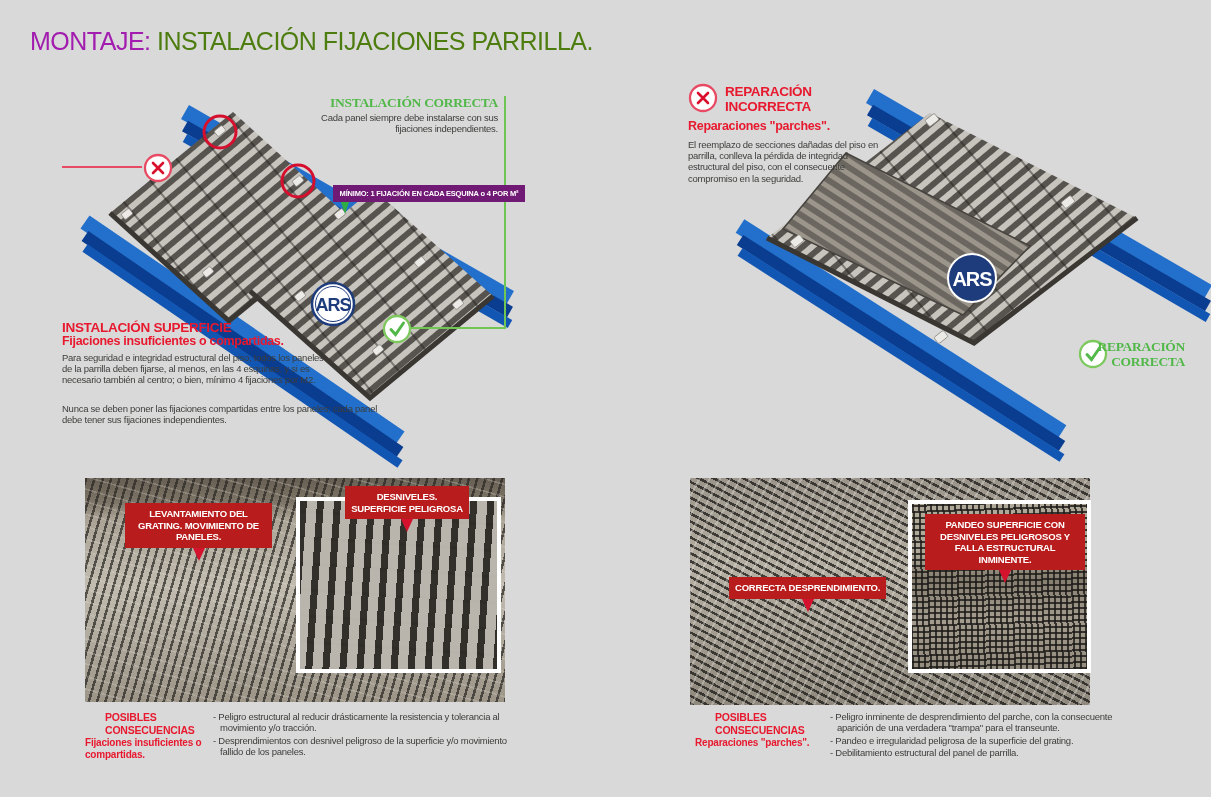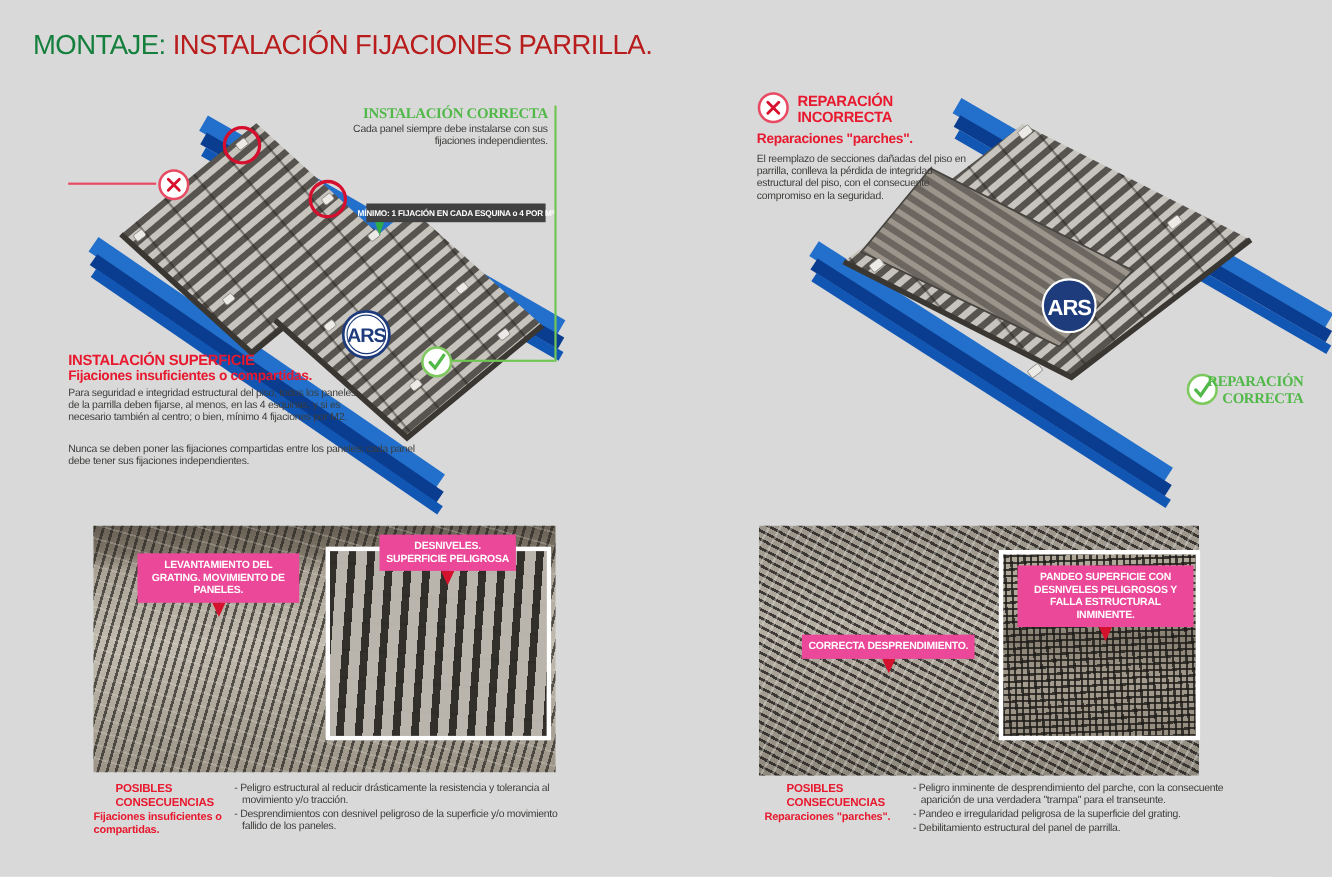--- a/index.html
+++ b/index.html
@@ -1,36 +1,36 @@
 <!DOCTYPE html>
 <html><head>
 <meta charset="utf-8">
 <style>
   html,body{margin:0;padding:0;}
   body{font-family:"Liberation Sans",sans-serif;}
   #stage{position:relative;width:1211px;height:797px;background:#d9d9d9;overflow:hidden;}
 
   
   .title{position:absolute;font-size:25px;letter-spacing:-0.5px;white-space:nowrap;}
-  .title .prefix{color:#15803d;}
-  .title .rest{color:#b91c1c;}
+  .title .prefix{color:#a21caf;}
+  .title .rest{color:#4d7c0f;}
 
   
   .red-h{position:absolute;color:#e8192e;font-weight:bold;font-size:13.5px;letter-spacing:-0.3px;line-height:1.12;}
   .red-sub{position:absolute;color:#e8192e;font-weight:bold;font-size:12.5px;letter-spacing:-0.3px;line-height:1.1;}
   .green-h{position:absolute;color:#52b84a;font-weight:bold;font-size:13.5px;letter-spacing:-0.3px;line-height:1.12;font-family:Liberation Serif, serif;}
   .body-txt{position:absolute;color:#3d3d3b;font-size:9.5px;letter-spacing:-0.25px;line-height:1.18;}
   .r-align{text-align:right;}
 
   
   .gline{position:absolute;background:#6fc653;}
   .rline{position:absolute;background:#e84a63;}
 
   
-  .gbadge{position:absolute;left:333px;top:185px;width:163px;height:17px;background:#404040;color:#fff;
+  .gbadge{position:absolute;left:333px;top:185px;width:192px;height:17px;background:#701a75;color:#fff;
           font-weight:bold;font-size:7.5px;letter-spacing:-0.2px;display:flex;align-items:center;justify-content:center;
           white-space:nowrap;}
   .gbadge::after{content:"";position:absolute;left:8px;top:100%;width:0;height:0;
           border-left:4px solid transparent;border-right:4px solid transparent;border-top:12px solid #2fad44;}
 
   
   .cicon{position:absolute;width:30px;height:30px;}
 
   
   .photo{position:absolute;}
@@ -49,21 +49,21 @@
       repeating-linear-gradient(-62deg, rgba(240,238,232,0.32) 0 2px, transparent 2px 9px),
       repeating-linear-gradient(28deg, rgba(30,28,25,0.78) 0 2.5px, transparent 2.5px 7px),
       linear-gradient(180deg,#9a948a 0%,#b5afa3 40%,#8e887d 100%);}
   .insetR{left:908px;top:500px;width:183px;height:173px;border:4px solid #fff;box-sizing:border-box;
     background:
       repeating-linear-gradient(88deg, rgba(28,26,23,0.8) 0 2px, transparent 2px 6px),
       repeating-linear-gradient(-2deg, rgba(28,26,23,0.8) 0 2px, transparent 2px 6px),
       linear-gradient(180deg,#b0a898 0 30%,#857d6f 45%,#a49c8e 70%,#938b7d 100%);}
 
   
-  .plabel{position:absolute;background:#ec4899;color:#fff;font-weight:bold;font-size:9.5px;line-height:1.22;
+  .plabel{position:absolute;background:#b91c1c;color:#fff;font-weight:bold;font-size:9.5px;line-height:1.22;
           letter-spacing:-0.2px;text-align:center;padding:5px 6px;z-index:3;}
   .plabel::after{content:"";position:absolute;left:50%;margin-left:-6px;top:100%;width:0;height:0;
           border-left:6px solid transparent;border-right:6px solid transparent;border-top:13px solid #d5122d;}
 
   
   .cons-h{color:#e8192e;font-weight:bold;font-size:10.5px;letter-spacing:-0.2px;line-height:1.2;margin-left:20px;}
   .cons-sub{color:#e8192e;font-weight:bold;font-size:10px;letter-spacing:-0.2px;line-height:1.2;margin-top:1px;}
   .bullets{position:absolute;color:#3d3d3b;font-size:9.5px;letter-spacing:-0.25px;line-height:1.2;}
   .bullets div{padding-left:7px;text-indent:-7px;margin-bottom:1px;}
 

